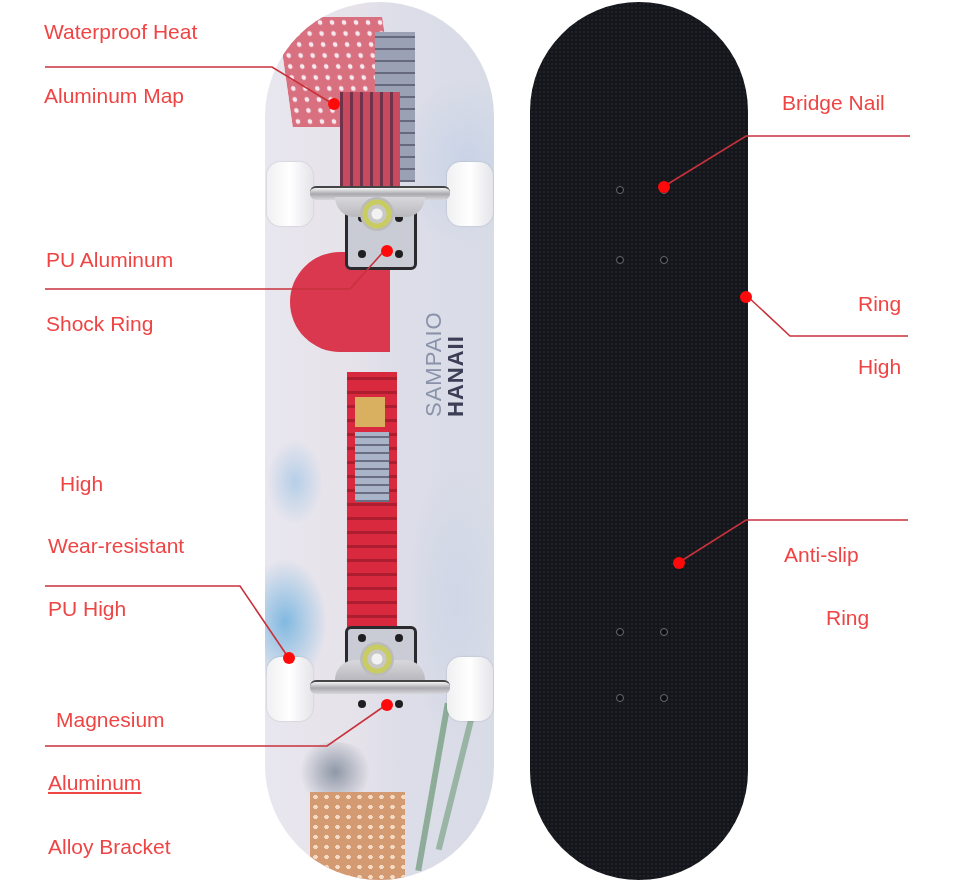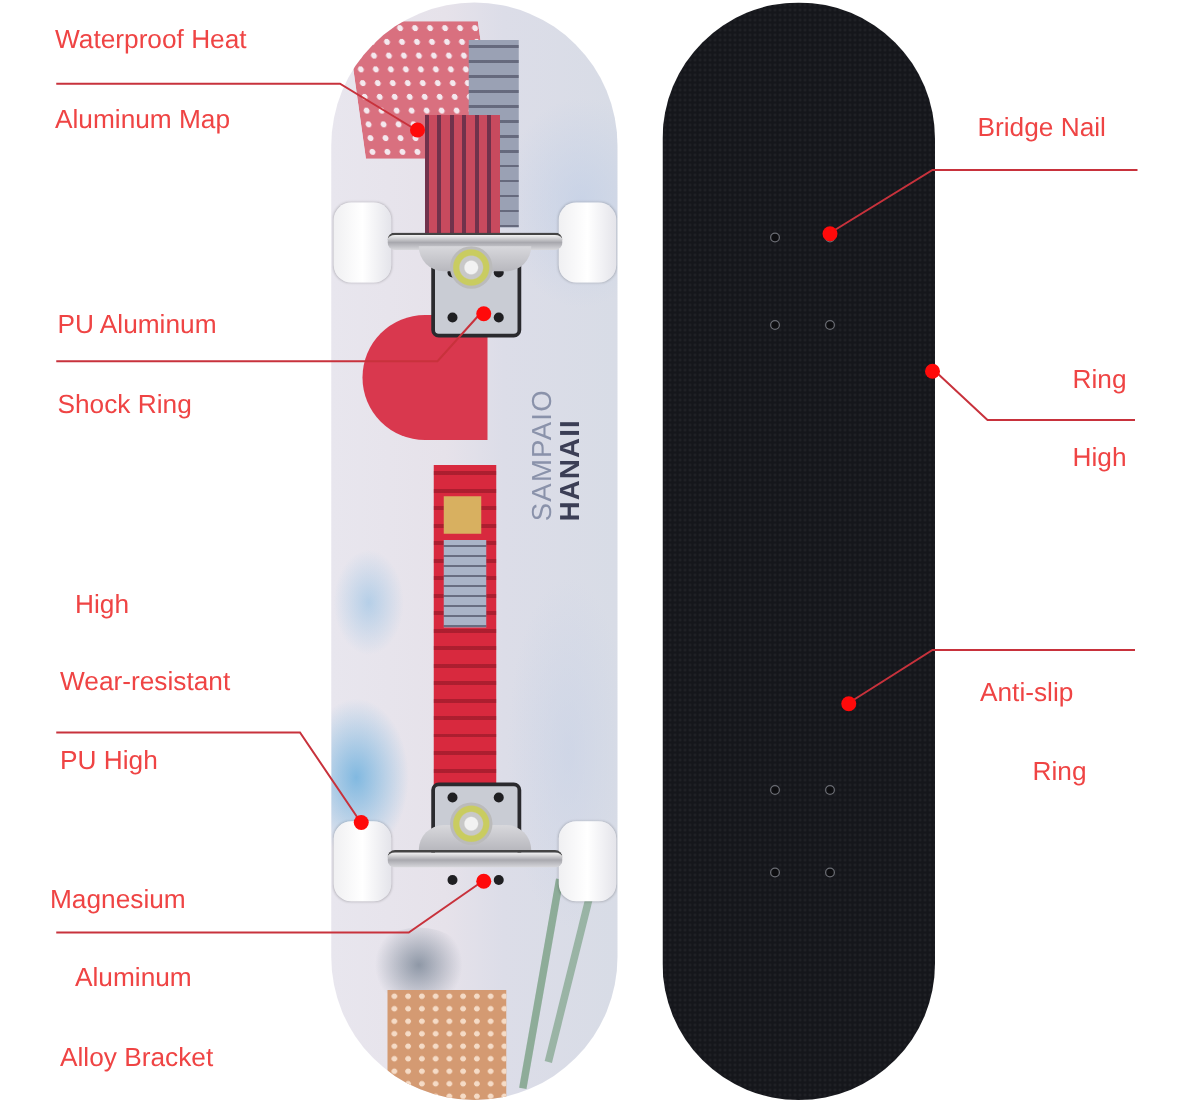--- a/index.html
+++ b/index.html
@@ -146,21 +146,21 @@
 <div class="label" style="left:4px;top:14px;">Waterproof Heat</div>
 <div class="label" style="left:4px;top:78px;">Aluminum Map</div>
 
 <div class="label" style="left:6px;top:242px;">PU Aluminum</div>
 <div class="label" style="left:6px;top:306px;">Shock Ring</div>
 
 <div class="label" style="left:20px;top:466px;">High</div>
 <div class="label" style="left:8px;top:528px;">Wear-resistant</div>
 <div class="label" style="left:8px;top:591px;">PU High</div>
 
-<div class="label" style="left:0;top:702px;">Magnesium</div>
-<div class="label" style="left:20px;top:765px;">Aluminum</div>
+<div class="label" style="left:16px;top:702px;">Magnesium</div>
+<div class="label" style="left:8px;top:765px;text-decoration:underline;">Aluminum</div>
 <div class="label" style="left:8px;top:829px;text-align:center;">Alloy Bracket</div>
 
 <div class="label" style="left:742px;top:85px;">Bridge Nail</div>
 <div class="label" style="left:818px;top:286px;">Ring</div>
 <div class="label" style="left:818px;top:349px;">High</div>
 <div class="label" style="left:744px;top:537px;">Anti-slip</div>
 <div class="label" style="left:786px;top:600px;">Ring</div>
 
 </body></html>

